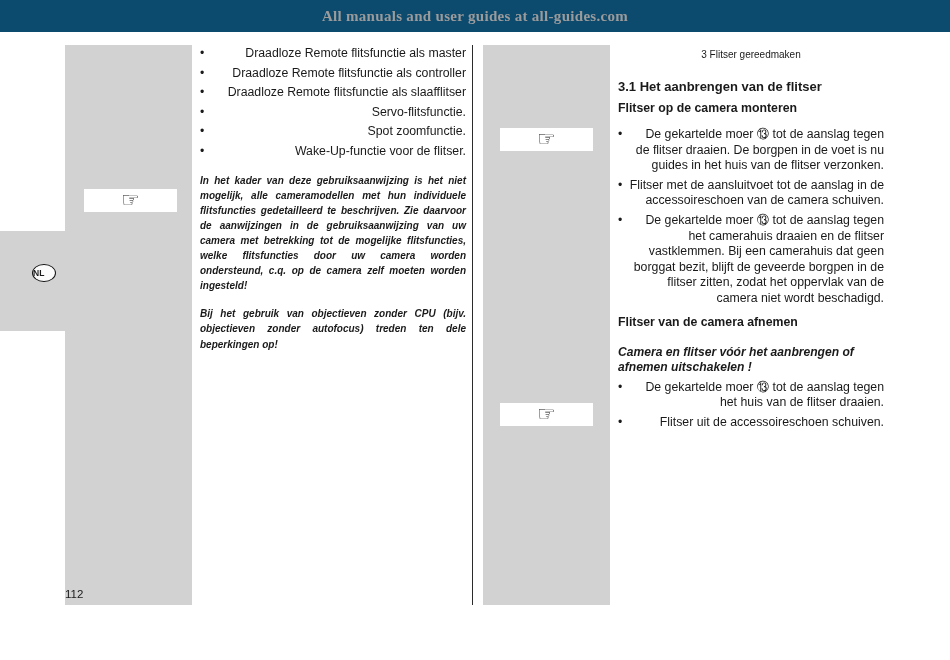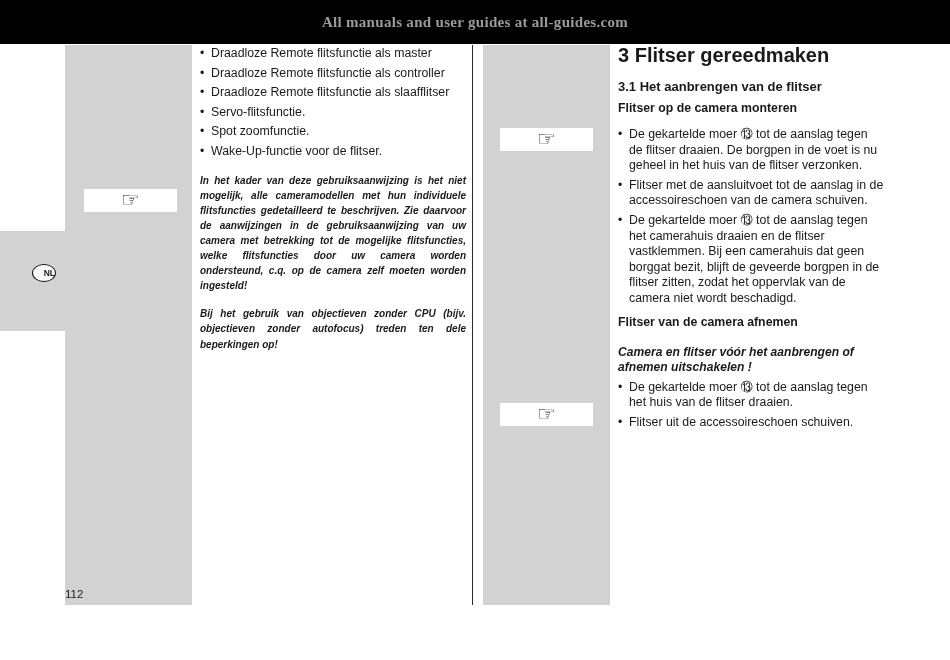--- a/index.html
+++ b/index.html
@@ -14,22 +14,22 @@
     overflow: hidden;
     font-family: "Liberation Sans", "DejaVu Sans", sans-serif;
     color: #1a1a1a;
     -webkit-font-smoothing: antialiased;
   }
 
   
   .banner {
     position: absolute;
     left: 0; top: 8;
-    width: 950px; height: 44px;
-    background: #000000;
+    width: 950px; height: 32px;
+    background: #0c4a6e;
     display: flex;
     align-items: center;
     justify-content: center;
   }
   .banner span {
     font-family: "Liberation Serif", "DejaVu Serif", serif;
     font-weight: bold;
     font-size: 15px;
     color: #9b9b9b;
     letter-spacing: 0.3px;
@@ -54,21 +54,21 @@
   }
   .nl-badge {
     position: absolute;
     left: 32px; top: 264px;
     width: 24px; height: 18px;
     border: 1.6px solid #111;
     border-radius: 50%;
     background: #fbfbfb;
     display: flex;
     align-items: center;
-    justify-content: flex-end;
+    justify-content: flex-start;
     font-size: 8.5px;
     font-weight: bold;
     box-sizing: border-box;
   }
 
   
   .hand-box {
     position: absolute;
     width: 93px;
     height: 23px;
@@ -108,42 +108,44 @@
 
   ul.bullets {
     list-style: none;
     margin: 0;
     padding: 0;
   }
   ul.bullets li {
     position: relative;
     padding-left: 11px;
     margin: 0 0 4px 0;
+    text-align: right;
   }
   ul.bullets li::before {
     content: "\2022";
     position: absolute;
     left: 0;
     top: 0;
   }
 
   .note {
     margin: 13px 0 0 0;
     font-weight: 700;
     font-style: italic;
     font-size: 10px;
     line-height: 15.1px;
     text-align: justify;
   }
 
   .chapter-title {
     margin: 0 0 15px 0;
-    font-size: 20px;
-    font-weight: 700;
+    font-size: 10px;
+    font-weight: 400;
     line-height: 18px;
+    text-align: center;
   }
   .section-title {
     margin: 0 0 7px 0;
     font-size: 13px;
     font-weight: 700;
     line-height: 15px;
   }
   .sub-heading {
     margin: 0 0 11px 0;
     font-size: 12.3px;
@@ -210,21 +212,21 @@
   </ul>
   <p class="note">In het kader van deze gebruiksaanwijzing is het niet mogelijk, alle cameramodellen met hun individuele flitsfuncties gedetailleerd te beschrijven. Zie daarvoor de aanwijzingen in de gebruiksaanwijzing van uw camera met betrekking tot de mogelijke flitsfuncties, welke flitsfuncties door uw camera worden ondersteund, c.q. op de camera zelf moeten worden ingesteld!</p>
   <p class="note">Bij het gebruik van objectieven zonder CPU (bijv. objectieven zonder autofocus) treden ten dele beperkingen op!</p>
 </section>
 
 <section class="text-col text-right">
   <h1 class="chapter-title">3 Flitser gereedmaken</h1>
   <h2 class="section-title">3.1 Het aanbrengen van de flitser</h2>
   <h3 class="sub-heading">Flitser op de camera monteren</h3>
   <ul class="bullets">
-    <li>De gekartelde moer ⑬ tot de aanslag tegen de flitser draaien. De borgpen in de voet is nu geheel in het huis van de flitser verzonken.</li>
+    <li>De gekartelde moer ⑬ tot de aanslag tegen de flitser draaien. De borgpen in de voet is nu guides in het huis van de flitser verzonken.</li>
     <li>Flitser met de aansluitvoet tot de aanslag in de accessoireschoen van de camera schuiven.</li>
     <li>De gekartelde moer ⑬ tot de aanslag tegen het camerahuis draaien en de flitser vastklemmen. Bij een camerahuis dat geen borggat bezit, blijft de geveerde borgpen in de flitser zitten, zodat het oppervlak van de camera niet wordt beschadigd.</li>
   </ul>
   <h3 class="sub-heading-2">Flitser van de camera afnemen</h3>
   <p class="warning">Camera en flitser vóór het aanbrengen of afnemen uitschakelen !</p>
   <ul class="bullets">
     <li>De gekartelde moer ⑬ tot de aanslag tegen het huis van de flitser draaien.</li>
     <li>Flitser uit de accessoireschoen schuiven.</li>
   </ul>
 </section>

